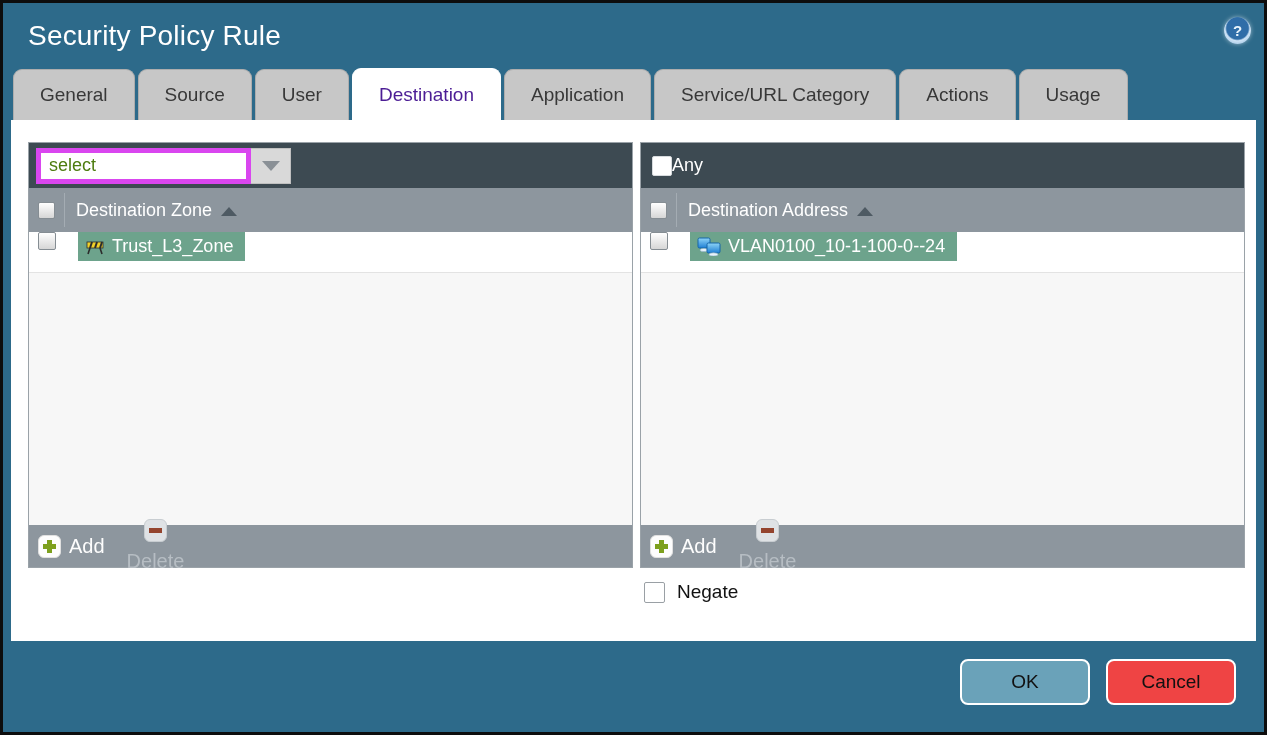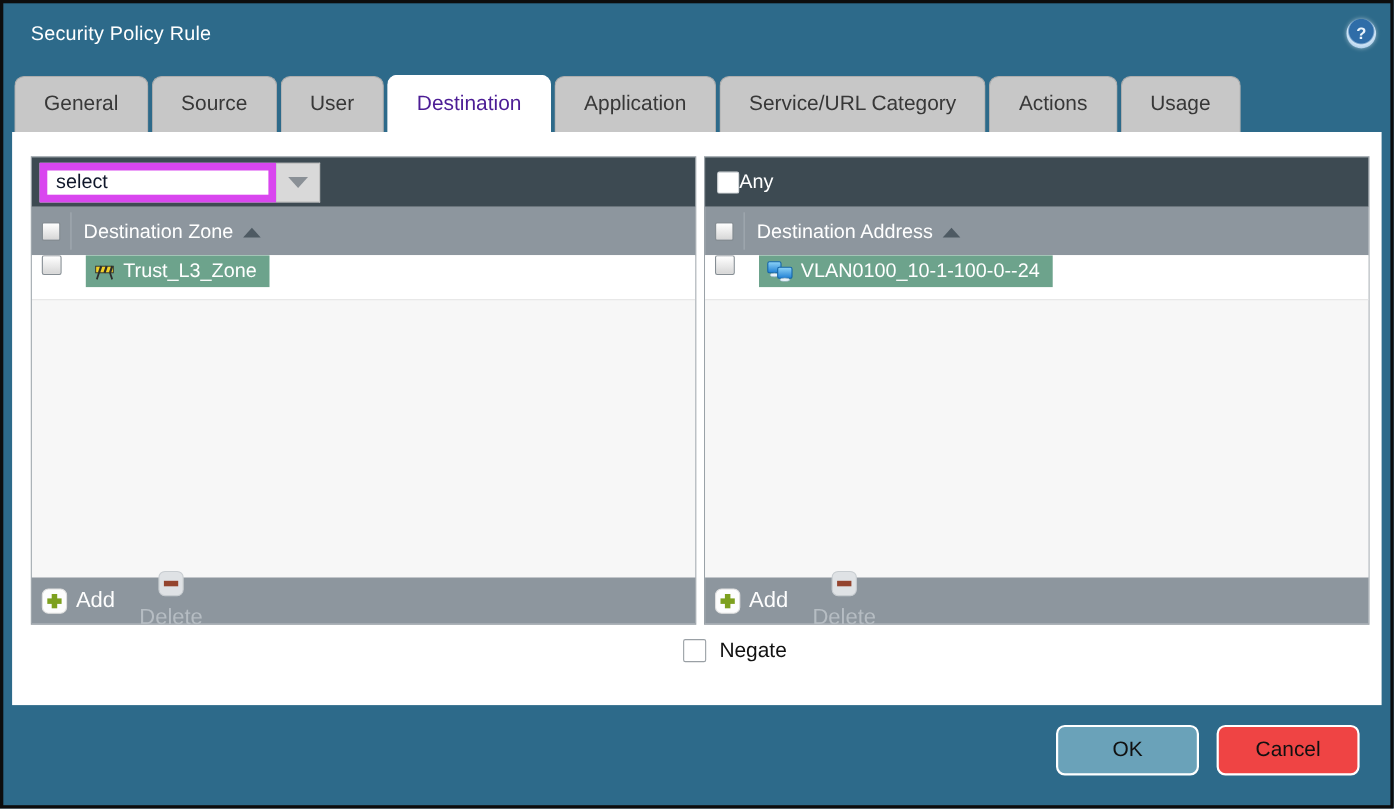--- a/index.html
+++ b/index.html
@@ -12,21 +12,21 @@
   }
   .dialog {
     position:absolute; inset:0;
     background:#2d6a8a;
     border:3px solid #0d0d0d;
   }
   
   .titlebar { position:absolute; top:0; left:0; right:0; height:63px; }
   .title {
     position:absolute; left:25px; top:17px;
-    color:#fff; font-size:18px; font-weight:400; letter-spacing:.2px;
+    color:#fff; font-size:28px; font-weight:400; letter-spacing:.2px;
   }
   .help-btn {
     position:absolute; right:13px; top:14px;
     width:27px; height:27px; border-radius:50%;
     background: radial-gradient(circle at 50% 42%, #2f6da8 0%, #2f6da8 52%, #cfe4f6 60%, #7fb0d8 100%);
     box-shadow: 0 0 4px rgba(255,255,255,.5);
     color:#eaf4fc; font-size:15px; font-weight:bold;
     display:flex; align-items:center; justify-content:center;
     cursor:pointer;
   }
@@ -60,22 +60,22 @@
   }
   .panel.left { left:17px; }
   .panel.right { left:629px; }
   .panel-top {
     height:45px; background:#3d4a52; flex:0 0 45px;
     display:flex; align-items:center; padding-left:7px;
   }
   
   .select-ctl { display:flex; align-items:center; height:36px; cursor:pointer; }
   .select-field {
-    width:215px; height:36px; background:#fff; border:7px solid #d946ef;
-    font-size:18px; color:#0f172a; padding:0 8px;
+    width:215px; height:36px; background:#fff; border:5px solid #d946ef;
+    font-size:18px; color:#4d7c0f; padding:0 8px;
     font-family:"Liberation Sans", sans-serif;
     display:flex; align-items:center;
   }
   .select-arrow-btn {
     width:40px; height:36px; background:#d9d9d9; border:1px solid #c0c0c0; border-left:none;
     display:flex; align-items:center; justify-content:center;
   }
   .arrow-down {
     width:0; height:0;
     border-left:9px solid transparent; border-right:9px solid transparent;
@@ -130,22 +130,22 @@
   }
   .icon-add { background:#fdfdfd; border:1px solid #e0e0e0; }
   .icon-del { background:#dfe2e5; border:1px solid #c8cdd1; }
   .plus { position:relative; width:13px; height:13px; }
   .plus:before, .plus:after { content:""; position:absolute; background:#7da01e; }
   .plus:before { left:4px; top:0; width:5px; height:13px; }
   .plus:after  { left:0; top:4px; width:13px; height:5px; }
   .minus { width:13px; height:5px; background:#94442e; }
   
   .negate {
-    position:absolute; left:610px; top:461px;
-    display:flex; align-items:flex-start; gap:12px; cursor:pointer;
+    position:absolute; left:633px; top:461px;
+    display:flex; align-items:center; gap:12px; cursor:pointer;
   }
   .cb-negate { width:21px; height:21px; background:#fff; border:1px solid #9aa0a5; border-radius:2px; }
   .negate-label { font-size:19px; color:#111; }
   
   .dlg-footer { position:absolute; left:0; right:0; bottom:0; height:97px; }
   .btn {
     position:absolute; width:130px; height:46px;
     border:2px solid #fff; border-radius:8px;
     font-size:19px; color:#111;
     display:flex; align-items:center; justify-content:center;

